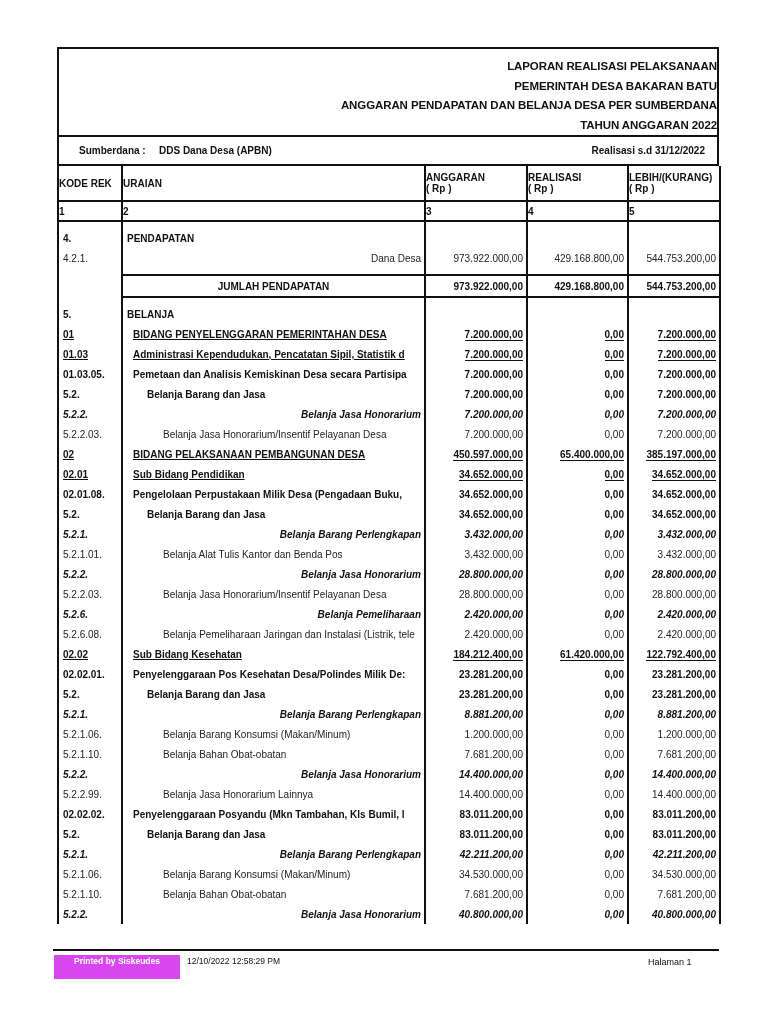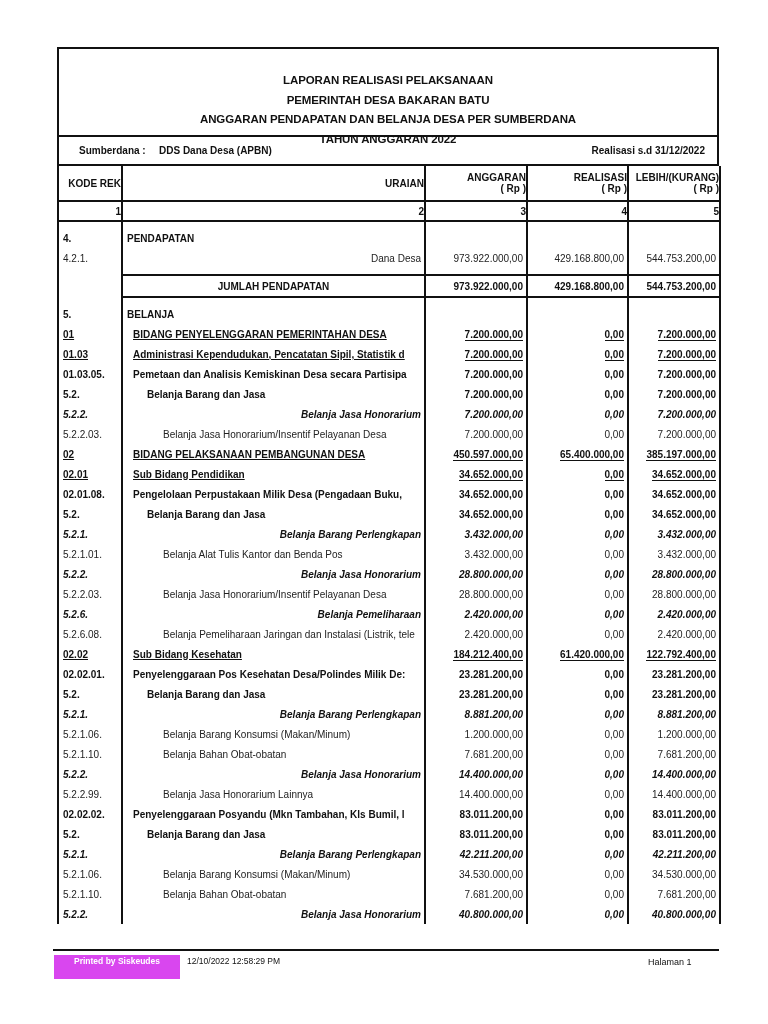--- a/index.html
+++ b/index.html
@@ -1,31 +1,31 @@
 <!DOCTYPE html>
 <html><head>
 <meta charset="utf-8">
 <style>
   html, body { margin: 0; padding: 0; background: #ffffff; }
   body { width: 768px; height: 1024px; position: relative; overflow: hidden;
          font-family: "Liberation Sans", sans-serif; color: #111; }
   .page { position: absolute; left: 57px; top: 47px; width: 662px; }
   .title-box { border: 2px solid #111; border-bottom: none; height: 88px; box-sizing: border-box;
-               text-align: center; padding-top: 22px; }
+               text-align: right; padding-top: 8px; }
   .title-line { font-size: 11.5px; font-weight: bold; line-height: 19.5px; letter-spacing: -0.1px; }
   .source-box { border: 2px solid #111; height: 31px; box-sizing: border-box; position: relative;
                 font-size: 10px; font-weight: bold; }
   .source-label { position: absolute; left: 20px; top: 8px; }
   .source-value { position: absolute; left: 100px; top: 8px; }
   .realisasi-sd { position: absolute; right: 12px; top: 8px; }
 
   table { border-collapse: collapse; width: 662px; table-layout: fixed; }
   col.c1 { width: 64px; } col.c2 { width: 303px; } col.c3 { width: 102px; }
   col.c4 { width: 101px; } col.c5 { width: 92px; }
-  th { font-size: 10px; font-weight: bold; border: 2px solid #111; text-align: right; padding: 0; }
+  th { font-size: 10px; font-weight: bold; border: 2px solid #111; text-align: left; padding: 0; }
   th.h { height: 34px; border-top: none; }
   th.n { height: 18px; }
   td { font-size: 10px; padding: 0 3px; height: 20px; border-left: 2px solid #111; border-right: 2px solid #111;
        white-space: nowrap; overflow: hidden; vertical-align: middle; }
   td.num { text-align: right; padding-right: 3px; }
   td.code { padding-left: 4px; }
   tr.spacer td { height: 6px; }
   tr.bold td { font-weight: bold; }
   tr.ital td { font-style: italic; font-weight: bold; }
   tr.plain td { font-weight: normal; color: #222; }

